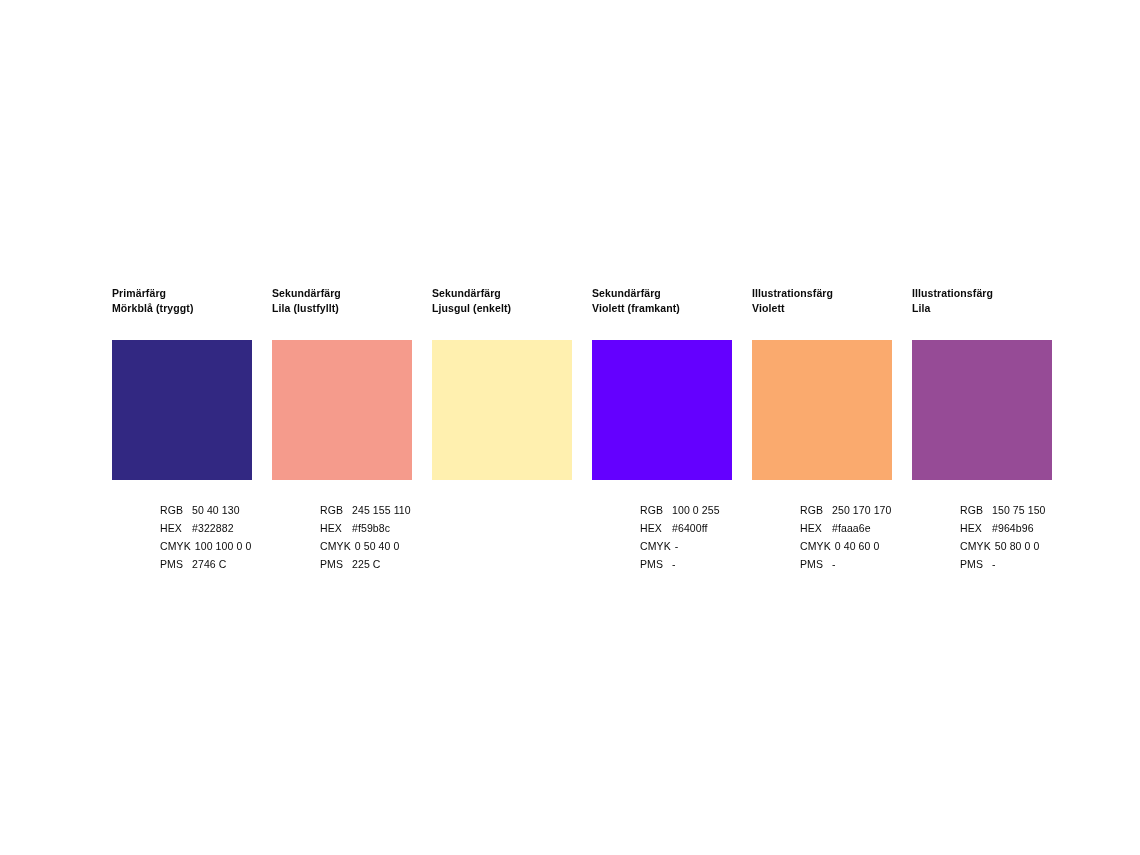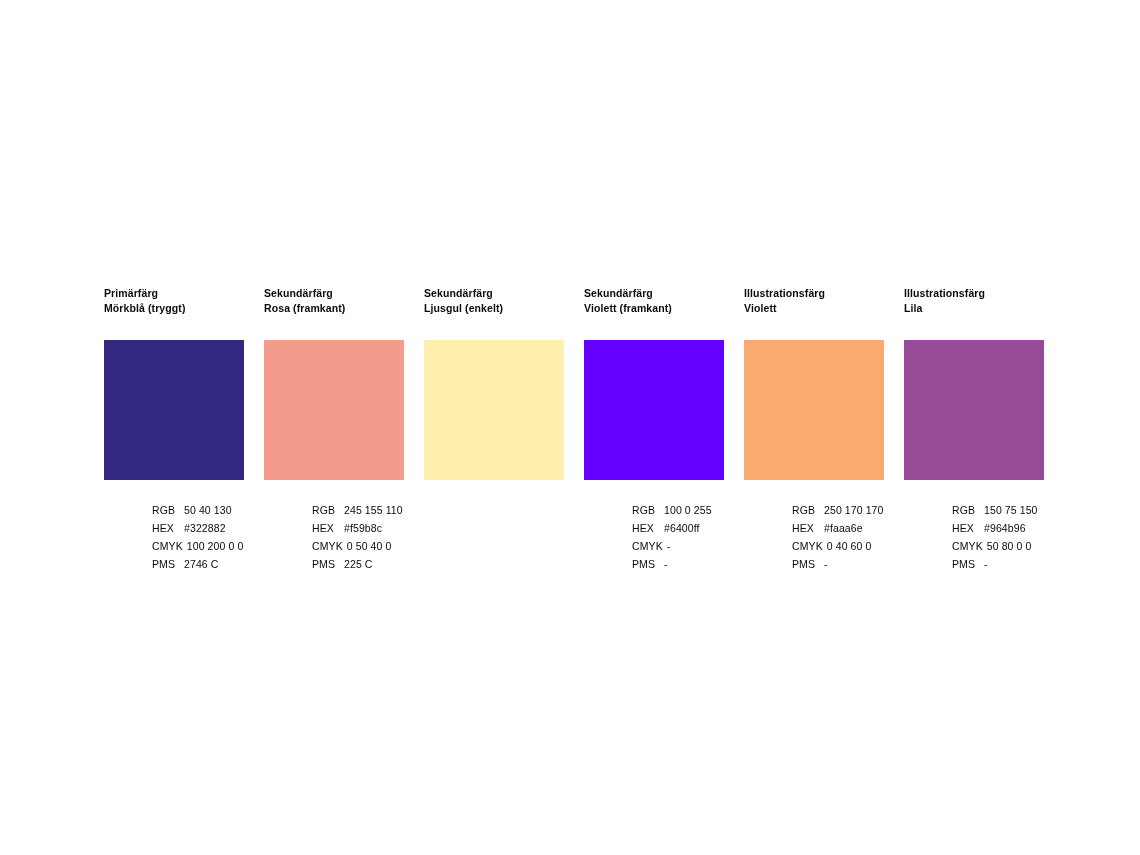--- a/index.html
+++ b/index.html
@@ -11,21 +11,21 @@
   body {
     width: 1140px;
     height: 855px;
     font-family: "Liberation Sans", sans-serif;
     color: #111111;
     -webkit-font-smoothing: antialiased;
     overflow: hidden;
   }
   #palette-board {
     position: absolute;
-    left: 104px;
+    left: 112px;
     top: 286px;
     width: 940px;
   }
   .swatch-row {
     display: flex;
     flex-direction: row;
     gap: 20px;
   }
   .swatch-col {
     width: 140px;
@@ -79,29 +79,29 @@
 
     <div class="swatch-col">
       <div class="swatch-heading">
         <span class="cat">Primärfärg</span>
         <span class="nm">Mörkblå (tryggt)</span>
       </div>
       <div class="swatch-chip" style="background-color: rgb(50, 40, 130);"></div>
       <div class="swatch-specs">
         <span class="spec-line"><span class="spec-label">RGB</span><span class="spec-value">50 40 130</span></span>
         <span class="spec-line"><span class="spec-label">HEX</span><span class="spec-value">#322882</span></span>
-        <span class="spec-line"><span class="spec-label">CMYK</span><span class="spec-value">100 200 0 0</span></span>
+        <span class="spec-line"><span class="spec-label">CMYK</span><span class="spec-value">100 100 0 0</span></span>
         <span class="spec-line"><span class="spec-label">PMS</span><span class="spec-value">2746 C</span></span>
       </div>
     </div>
 
     <div class="swatch-col">
       <div class="swatch-heading">
         <span class="cat">Sekundärfärg</span>
-        <span class="nm">Rosa (framkant)</span>
+        <span class="nm">Lila (lustfyllt)</span>
       </div>
       <div class="swatch-chip" style="background-color: rgb(245, 155, 140);"></div>
       <div class="swatch-specs">
         <span class="spec-line"><span class="spec-label">RGB</span><span class="spec-value">245 155 110</span></span>
         <span class="spec-line"><span class="spec-label">HEX</span><span class="spec-value">#f59b8c</span></span>
         <span class="spec-line"><span class="spec-label">CMYK</span><span class="spec-value">0 50 40 0</span></span>
         <span class="spec-line"><span class="spec-label">PMS</span><span class="spec-value">225 C</span></span>
       </div>
     </div>
 

